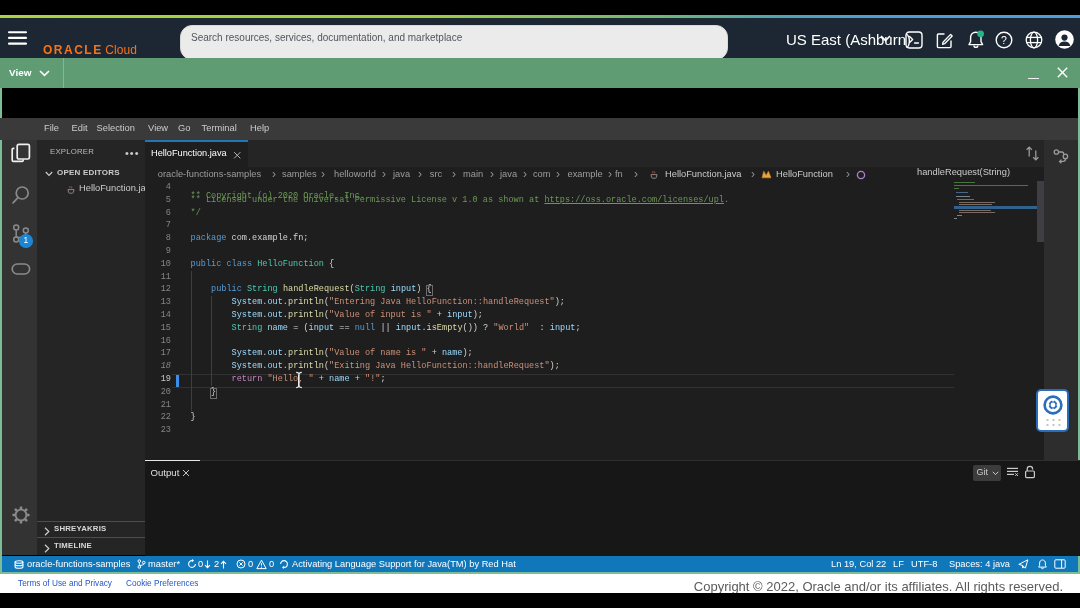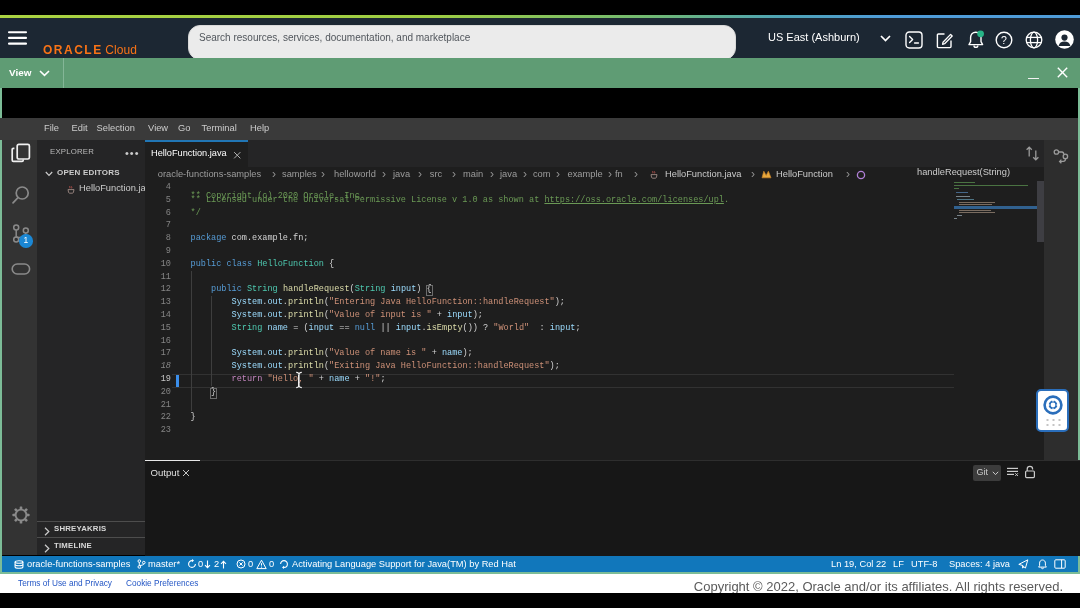--- a/index.html
+++ b/index.html
@@ -44,25 +44,25 @@
     <svg class="abs" style="left:8px;top:12.2px;" width="19" height="16" viewBox="0 0 19 16">
       <g stroke="#ffffff" stroke-width="2.1" stroke-linecap="round">
         <line x1="1" y1="2.2" x2="18" y2="2.2"></line>
           <line x1="1" y1="7.9" x2="18" y2="7.9"></line>
           <line x1="1" y1="13.6" x2="18" y2="13.6"></line>
       </g>
     </svg>
 
     <div class="abs" style="left:43px;top:25px;color:#f97316;font-size:12px;font-weight:bold;letter-spacing:1.5px;">ORACLE<span style="font-weight:normal;letter-spacing:0.1px;"> Cloud</span></div>
 
-    <div class="abs" style="left:188px;top:7.6px;width:548px;height:35px;background:#ebebeb;border-radius:12px;border:1px solid #d9d9d9;box-sizing:border-box;">
+    <div class="abs" style="left:180px;top:7.6px;width:548px;height:35px;background:#ebebeb;border-radius:12px;border:1px solid #d9d9d9;box-sizing:border-box;">
       <div class="abs" style="left:10px;top:5.2px;color:#51565c;font-size:10px;">Search resources, services, documentation, and marketplace</div>
     </div>
 
-    <div class="abs" style="left:768px;top:13.2px;color:#fff;font-size:11px;">US East (Ashburn)</div>
+    <div class="abs" style="left:786px;top:13.2px;color:#fff;font-size:15px;">US East (Ashburn)</div>
     <svg class="abs" style="left:879.5px;top:17.5px;" width="11" height="7" viewBox="0 0 11 7">
       <polyline points="1,1 5.5,5.5 10,1" fill="none" stroke="#fff" stroke-width="1.7"></polyline>
     </svg>
 
     <svg class="abs" style="left:905px;top:13px;" width="18" height="18" viewBox="0 0 18 18">
       <rect x="1" y="1" width="16" height="16" rx="3.2" fill="none" stroke="#fff" stroke-width="1.4"></rect>
       <polyline points="4.6,5.6 7.6,8.6 4.6,11.6" fill="none" stroke="#fff" stroke-width="1.4" stroke-linecap="round" stroke-linejoin="round"></polyline>
       <line x1="9.6" y1="12" x2="13.4" y2="12" stroke="#fff" stroke-width="1.4" stroke-linecap="round"></line>
     </svg>
 

